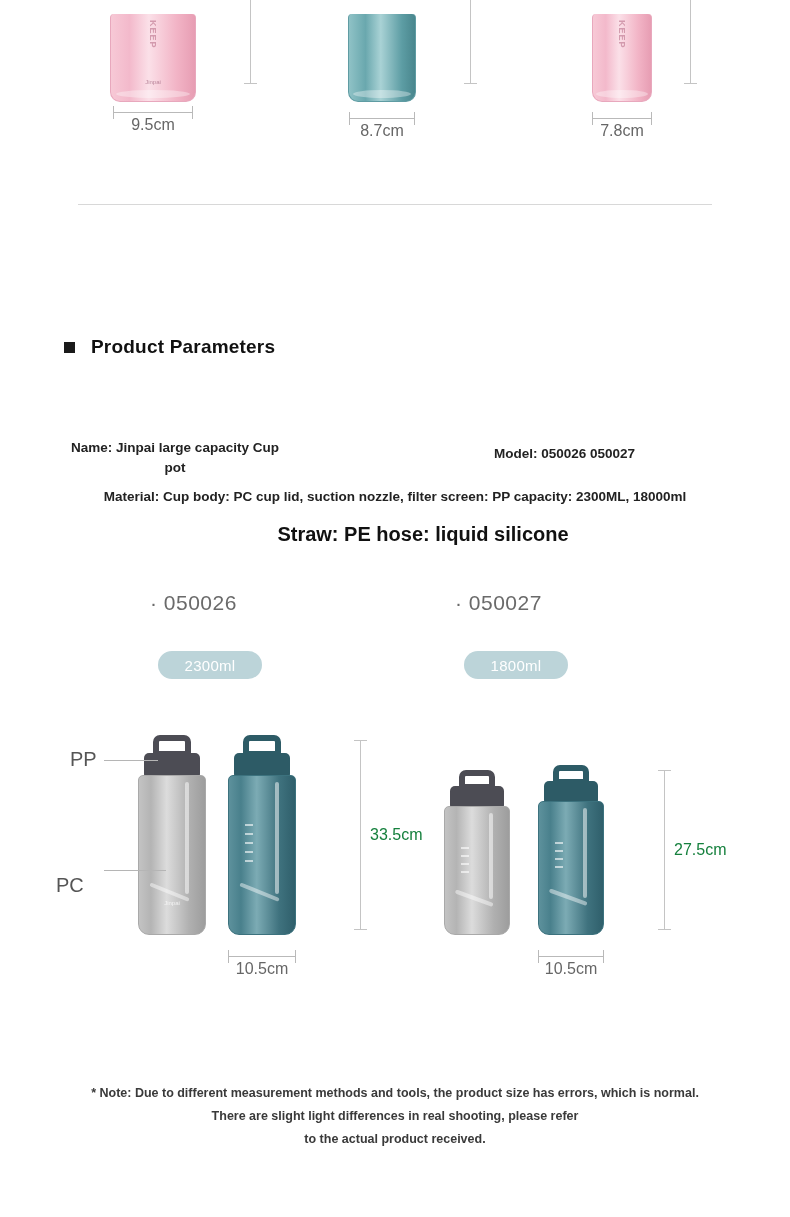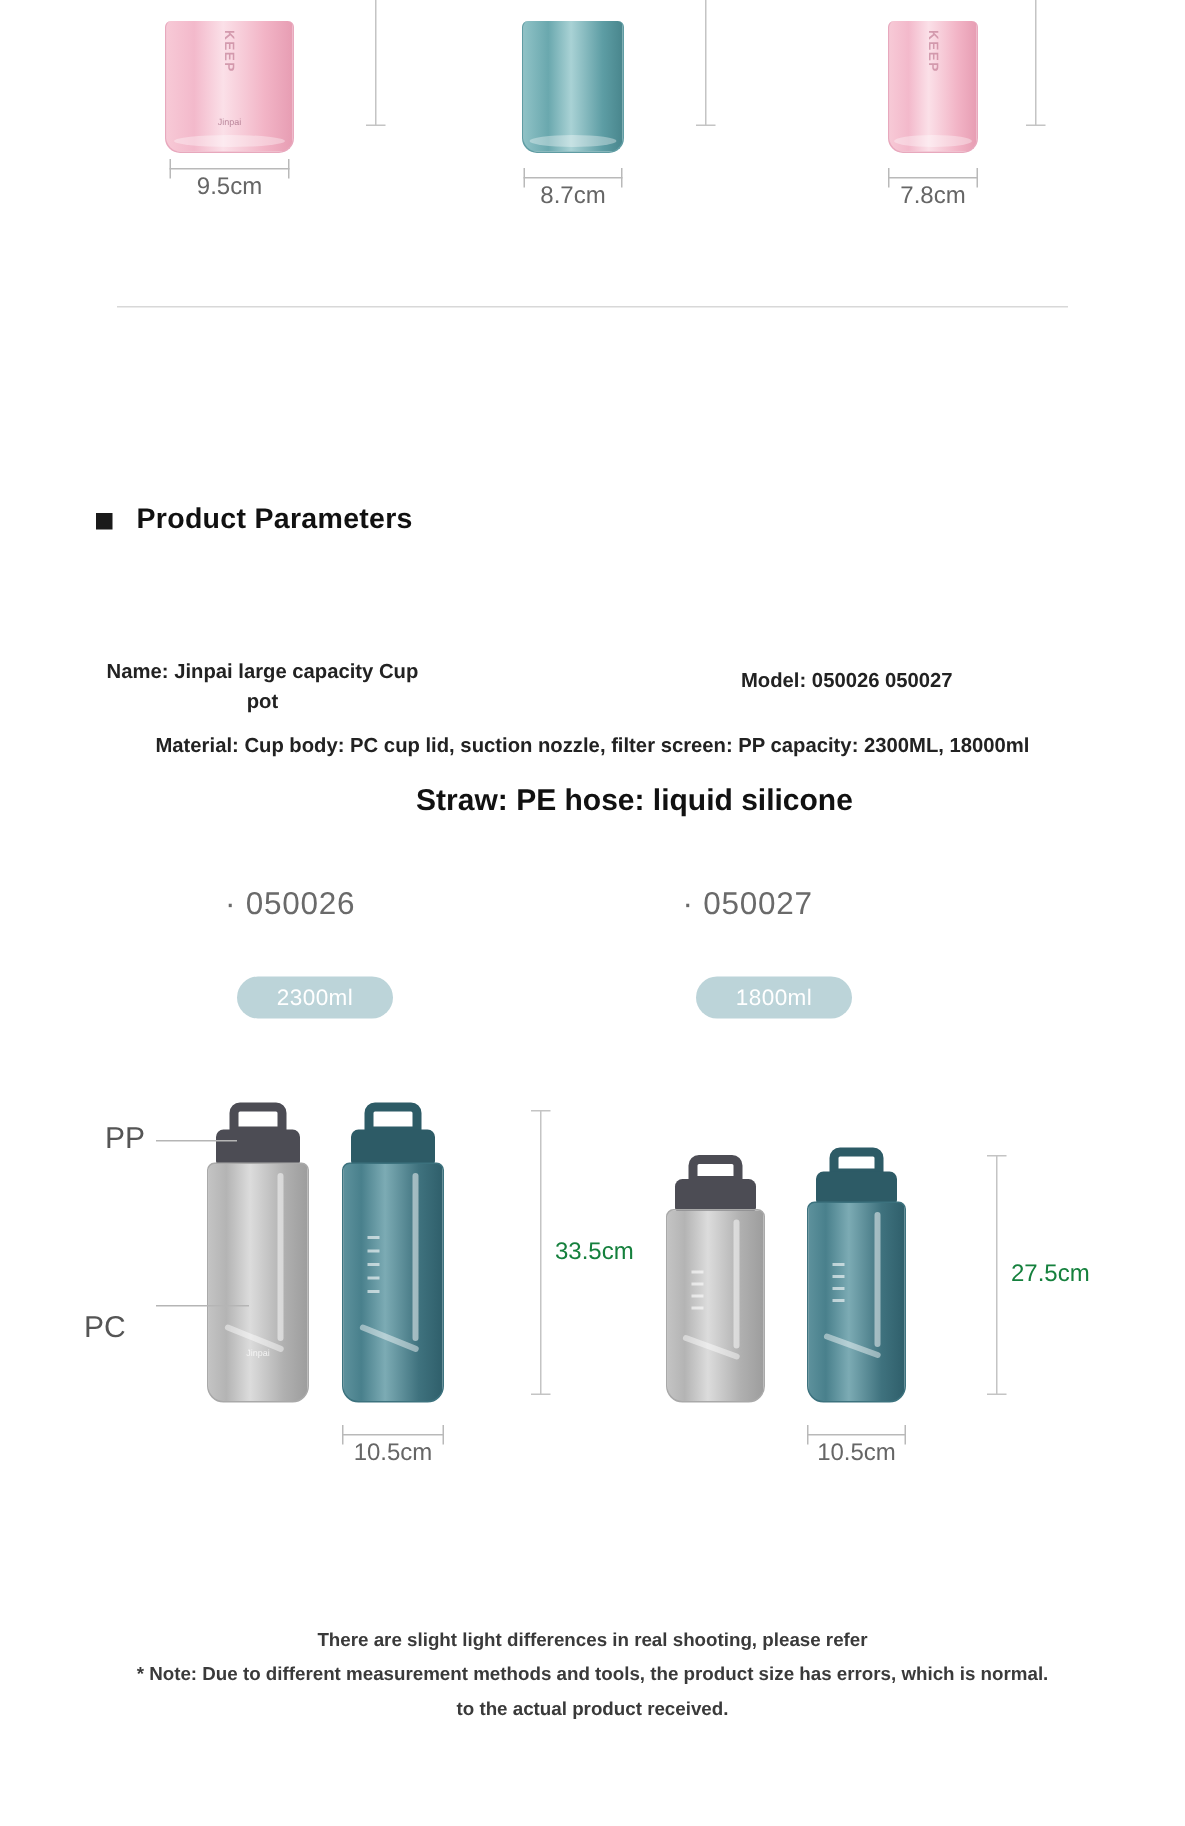--- a/index.html
+++ b/index.html
@@ -497,18 +497,18 @@
   </div>
 
   <div class="h-dim" style="left:538px; top:948px; width:66px;">
     <div class="bar"></div>
     <div class="tick l"></div>
     <div class="tick r"></div>
     <div class="label">10.5cm</div>
   </div>
 
   <div class="footnote">
+    <div>* Note: Due to different measurement methods and tools, the product size has errors, which is normal.</div>
     <div>There are slight light differences in real shooting, please refer</div>
-    <div>* Note: Due to different measurement methods and tools, the product size has errors, which is normal.</div>
     <div>to the actual product received.</div>
   </div>
 
 </div>
 
 </body></html>

